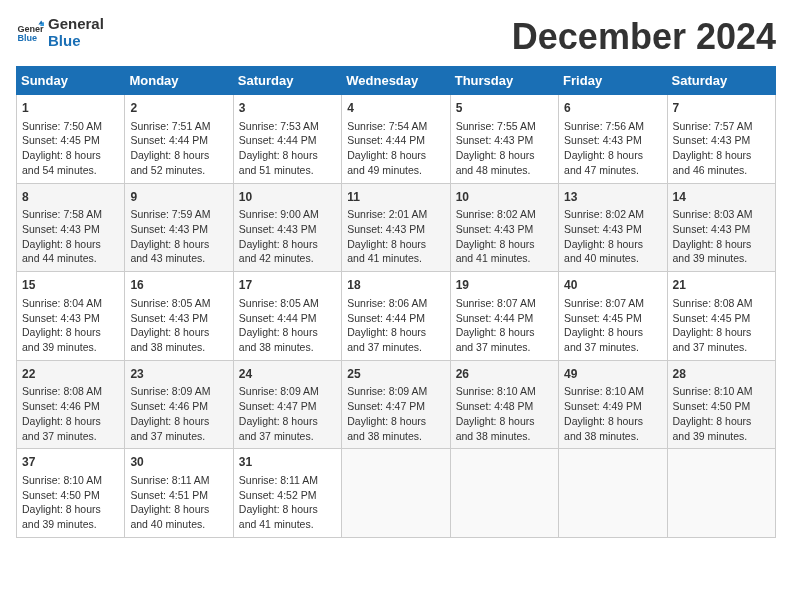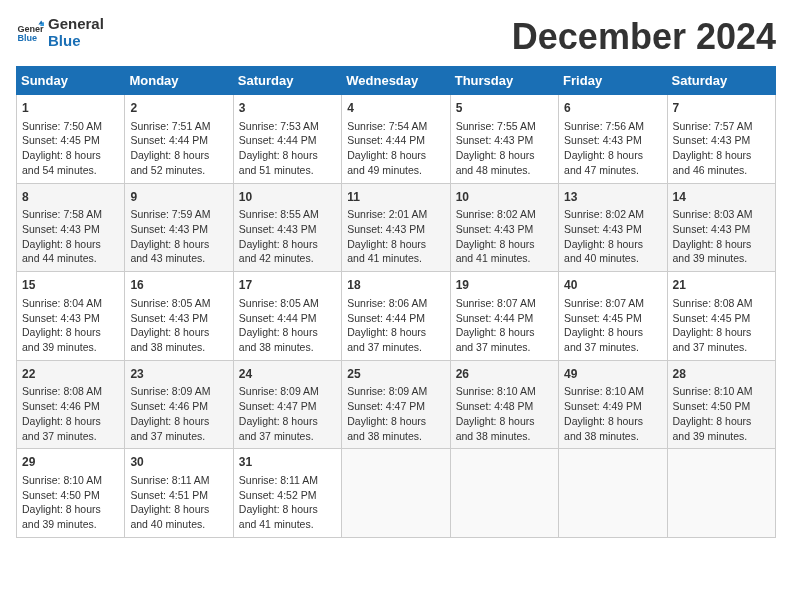--- a/index.html
+++ b/index.html
@@ -169,21 +169,21 @@
         </td>
         <td>
           <span class="day-num">9</span>
           <div>Sunrise: 7:59 AM</div>
           <div>Sunset: 4:43 PM</div>
           <div>Daylight: 8 hours</div>
           <div>and 43 minutes.</div>
         </td>
         <td>
           <span class="day-num">10</span>
-          <div>Sunrise: 8:55 AM</div>
+          <div>Sunrise: 9:00 AM</div>
           <div>Sunset: 4:43 PM</div>
           <div>Daylight: 8 hours</div>
           <div>and 42 minutes.</div>
         </td>
         <td>
           <span class="day-num">11</span>
           <div>Sunrise: 2:01 AM</div>
           <div>Sunset: 4:43 PM</div>
           <div>Daylight: 8 hours</div>
           <div>and 41 minutes.</div>
@@ -307,21 +307,21 @@
         <td>
           <span class="day-num">28</span>
           <div>Sunrise: 8:10 AM</div>
           <div>Sunset: 4:50 PM</div>
           <div>Daylight: 8 hours</div>
           <div>and 39 minutes.</div>
         </td>
       </tr>
       <tr>
         <td>
-          <span class="day-num">29</span>
+          <span class="day-num">37</span>
           <div>Sunrise: 8:10 AM</div>
           <div>Sunset: 4:50 PM</div>
           <div>Daylight: 8 hours</div>
           <div>and 39 minutes.</div>
         </td>
         <td>
           <span class="day-num">30</span>
           <div>Sunrise: 8:11 AM</div>
           <div>Sunset: 4:51 PM</div>
           <div>Daylight: 8 hours</div>

